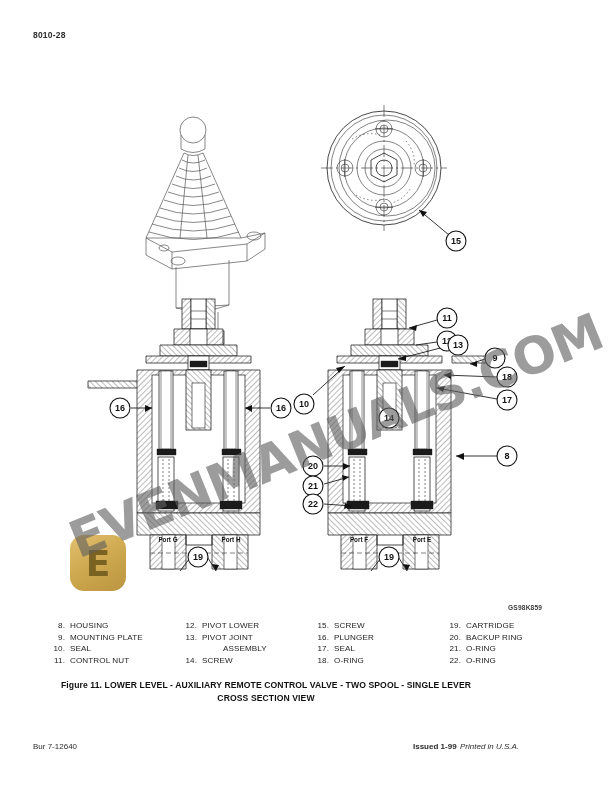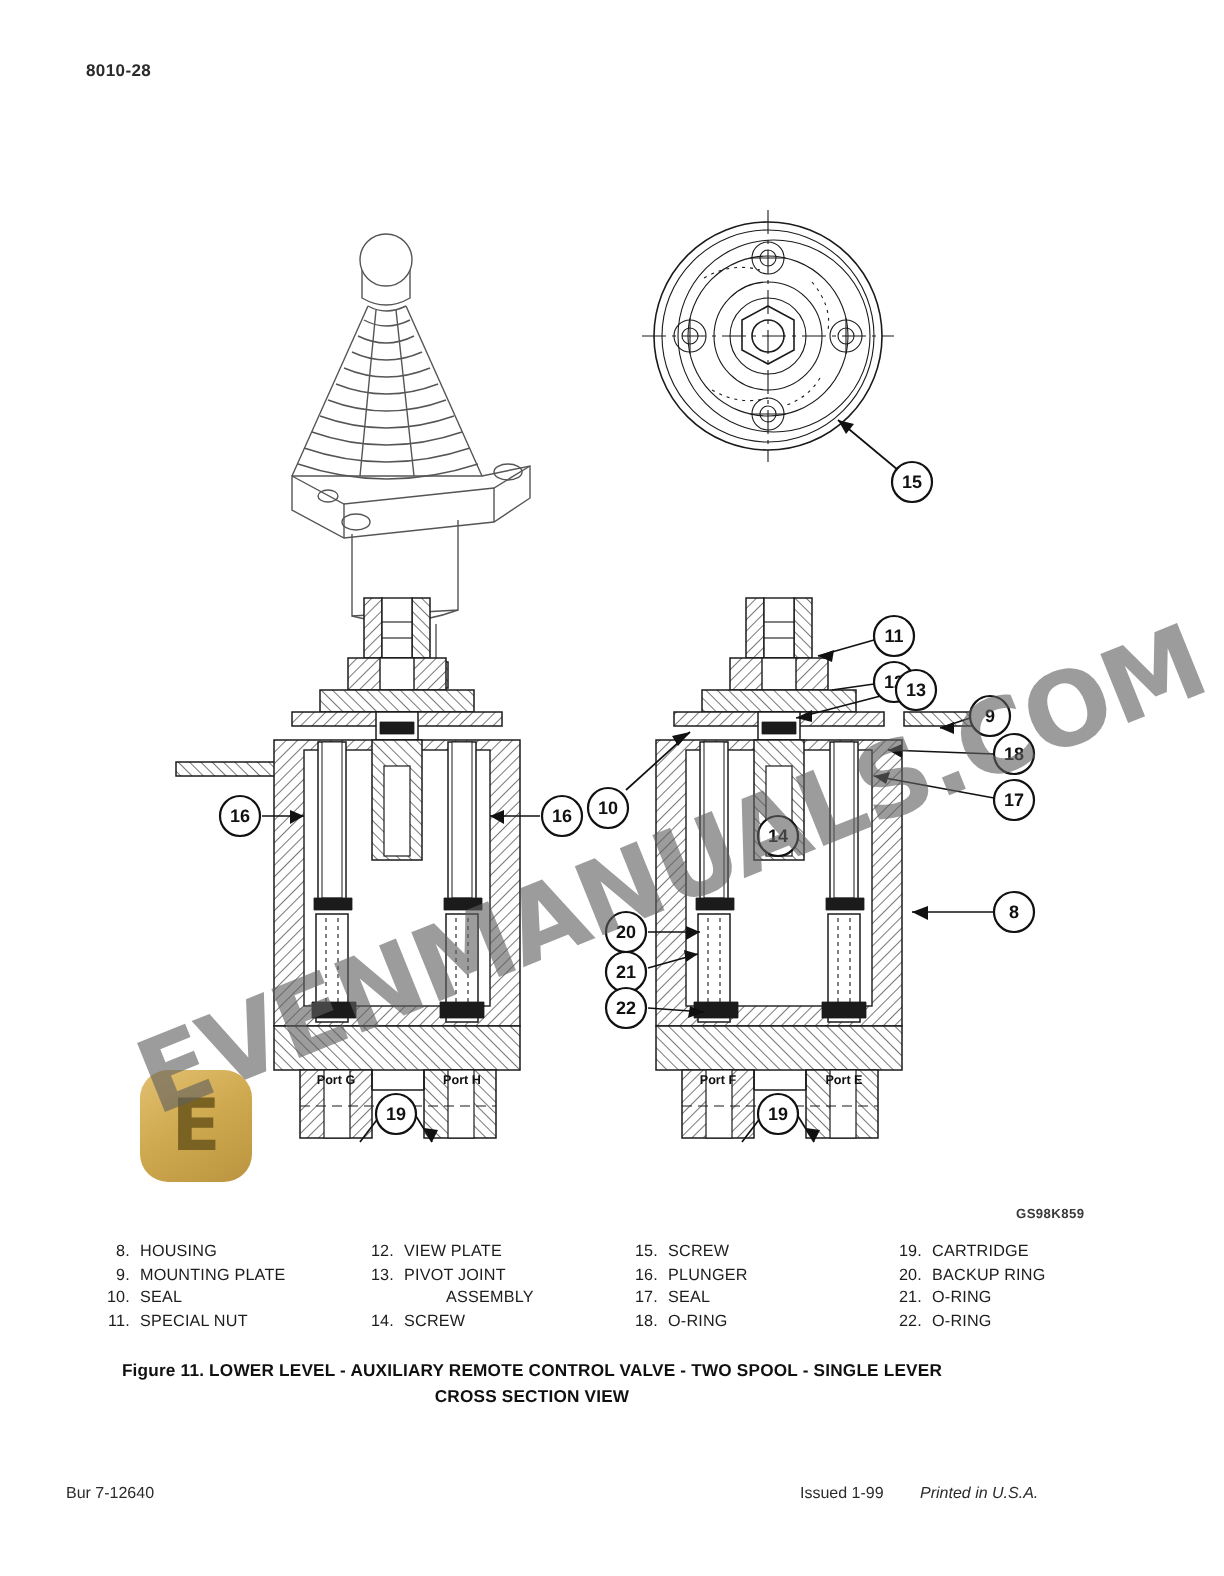--- a/index.html
+++ b/index.html
@@ -15,21 +15,21 @@
     position: relative;
     width: 612px;
     height: 788px;
     background: #ffffff;
     overflow: hidden;
   }
 
   
   .page-header {
     position: absolute;
-    left: 43px;
+    left: 33px;
     top: 30px;
     font-size: 8.5px;
     letter-spacing: 0.2px;
     color: #2b2b2b;
     font-weight: 600;
   }
 
   
   #figure-area {
     position: absolute;
@@ -151,22 +151,23 @@
     color: #2b2b2b;
     padding-left: 40px;
   }
   #footer .f-left {
     position: absolute;
     left: 33px;
     top: 0;
   }
   #footer .f-issued {
     position: absolute;
-    left: 400px;
+    left: 413px;
     top: 0;
+    font-weight: bold;
   }
   #footer .f-printed {
     position: absolute;
     left: 460px;
     top: 0;
     font-style: italic;
   }
 
   
   .ln { fill: none; stroke: #1b1b1b; stroke-width: 0.8; }
@@ -567,28 +568,28 @@
       <div class="legend-row">
         <span class="legend-num">9.</span>
         <span class="legend-label">MOUNTING PLATE</span>
       </div>
       <div class="legend-row">
         <span class="legend-num">10.</span>
         <span class="legend-label">SEAL</span>
       </div>
       <div class="legend-row">
         <span class="legend-num">11.</span>
-        <span class="legend-label">SPECIAL NUT</span>
+        <span class="legend-label">CONTROL NUT</span>
       </div>
     </div>
 
     <div class="legend-col">
       <div class="legend-row">
         <span class="legend-num">12.</span>
-        <span class="legend-label">VIEW PLATE</span>
+        <span class="legend-label">PIVOT LOWER</span>
       </div>
       <div class="legend-row">
         <span class="legend-num">13.</span>
         <span class="legend-label">PIVOT JOINT</span>
       </div>
       <div class="legend-row cont">
         <span class="legend-num"></span>
         <span class="legend-label">ASSEMBLY</span>
       </div>
       <div class="legend-row">

